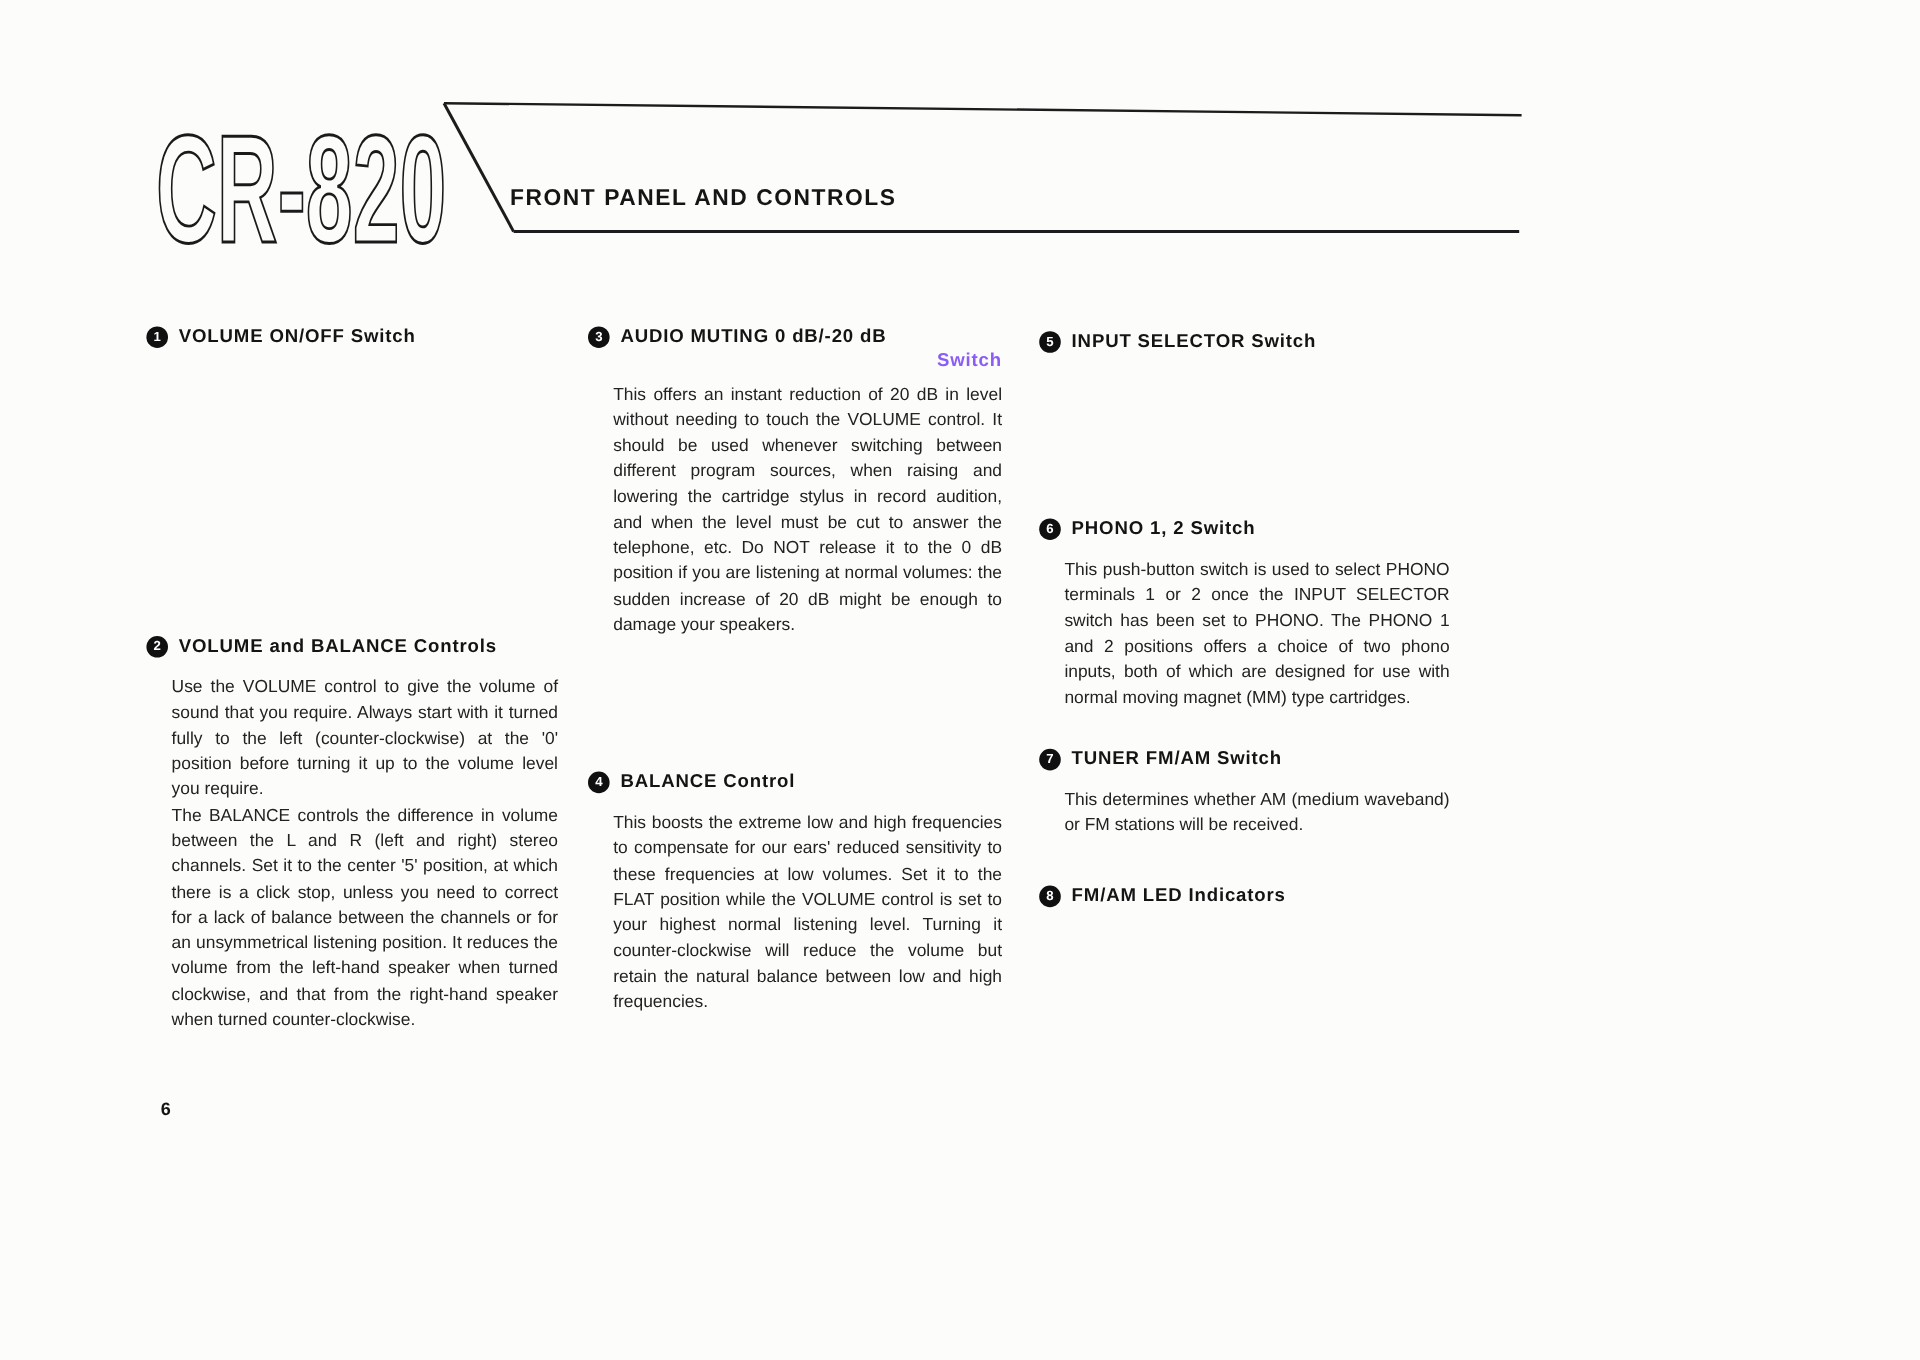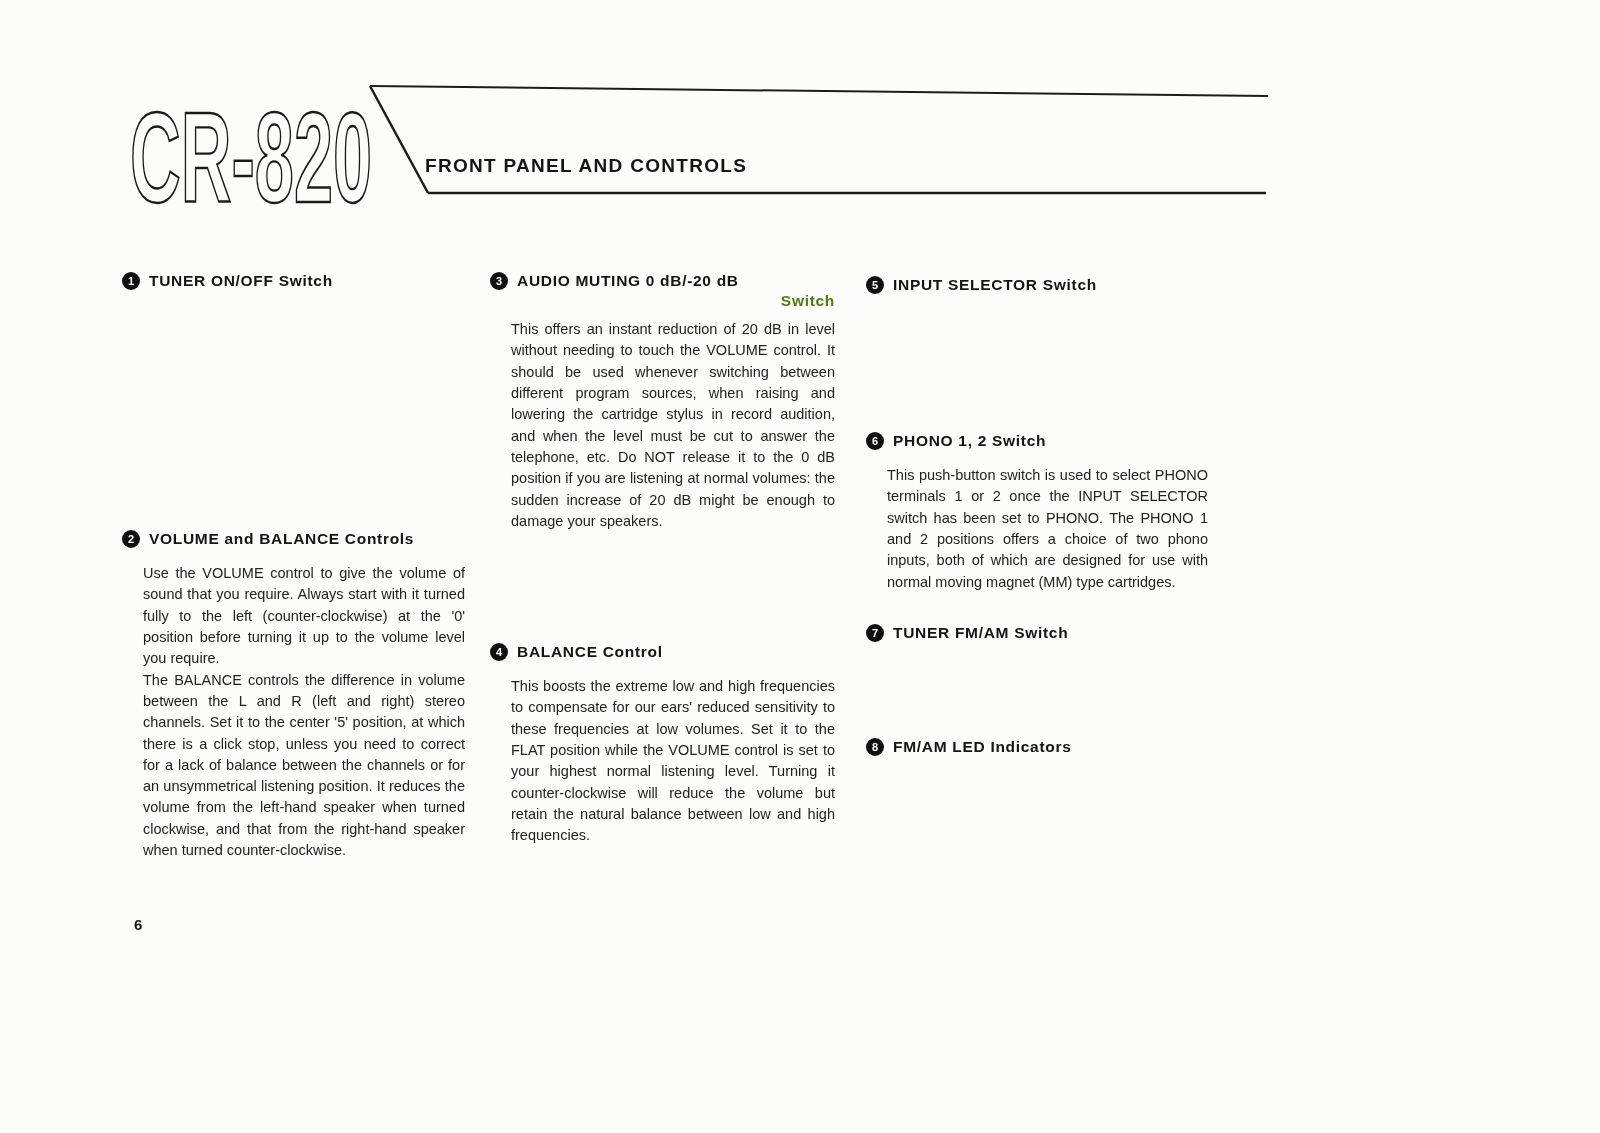--- a/index.html
+++ b/index.html
@@ -25,21 +25,21 @@
     background:#101010; color:#fff;
     font-size:11px; font-weight:bold;
     display:flex; align-items:center; justify-content:center;
     flex:0 0 18px; line-height:1;
   }
   .sec-title {
     font-weight:bold; font-size:15.5px; letter-spacing:0.7px; color:#141414;
     white-space:nowrap;
   }
   .sec-title-line2 {
-    font-weight:bold; font-size:15.5px; letter-spacing:0.7px; color:#4d7c0f;
+    font-weight:bold; font-size:15.5px; letter-spacing:0.7px; color:#8b5cf6;
     text-align:right; margin:2px 0 0 21px;
   }
   .sec-body {
     margin:15px 0 0 21px;
     font-size:14.5px; line-height:1.47;
     text-align:justify; color:#222;
   }
   .sec-body.cont { margin-top:0; }
   .sec-body.tight { margin-top:9px; }
   .page-number {
@@ -62,21 +62,21 @@
     <svg width="250" height="122" viewBox="0 0 250 122">
       <text x="2" y="108" font-family="Liberation Sans, sans-serif" font-weight="bold" font-size="128" fill="none" stroke="#1a1a1a" stroke-width="2.4" textLength="242" lengthAdjust="spacingAndGlyphs">CR-820</text>
     </svg>
   </div>
 
   <div class="banner-title">FRONT PANEL AND CONTROLS</div>
 
   <section class="section" style="left:122px; top:272px; width:343px;">
     <div class="sec-head">
       <span class="bullet">1</span>
-      <span class="sec-title">TUNER ON/OFF Switch</span>
+      <span class="sec-title">VOLUME ON/OFF Switch</span>
     </div>
   </section>
 
   <section class="section" style="left:122px; top:530px; width:343px;">
     <div class="sec-head">
       <span class="bullet">2</span>
       <span class="sec-title">VOLUME and BALANCE Controls</span>
     </div>
     <p class="sec-body">Use the VOLUME control to give the volume of sound that you require. Always start with it turned fully to the left (counter-clockwise) at the '0' position before turning it up to the volume level you require.</p>
     <p class="sec-body cont">The BALANCE controls the difference in volume between the L and R (left and right) stereo channels. Set it to the center '5' position, at which there is a click stop, unless you need to correct for a lack of balance between the channels or for an unsymmetrical listening position. It reduces the volume from the left-hand speaker when turned clockwise, and that from the right-hand speaker when turned counter-clockwise.</p>
@@ -114,20 +114,21 @@
       <span class="sec-title">PHONO 1, 2 Switch</span>
     </div>
     <p class="sec-body">This push-button switch is used to select PHONO terminals 1 or 2 once the INPUT SELECTOR switch has been set to PHONO. The PHONO 1 and 2 positions offers a choice of two phono inputs, both of which are designed for use with normal moving magnet (MM) type cartridges.</p>
   </section>
 
   <section class="section" style="left:866px; top:624px; width:342px;">
     <div class="sec-head">
       <span class="bullet">7</span>
       <span class="sec-title">TUNER FM/AM Switch</span>
     </div>
+    <p class="sec-body">This determines whether AM (medium waveband) or FM stations will be received.</p>
   </section>
 
   <section class="section" style="left:866px; top:738px; width:342px;">
     <div class="sec-head">
       <span class="bullet">8</span>
       <span class="sec-title">FM/AM LED Indicators</span>
     </div>
   </section>
 
 </div>

